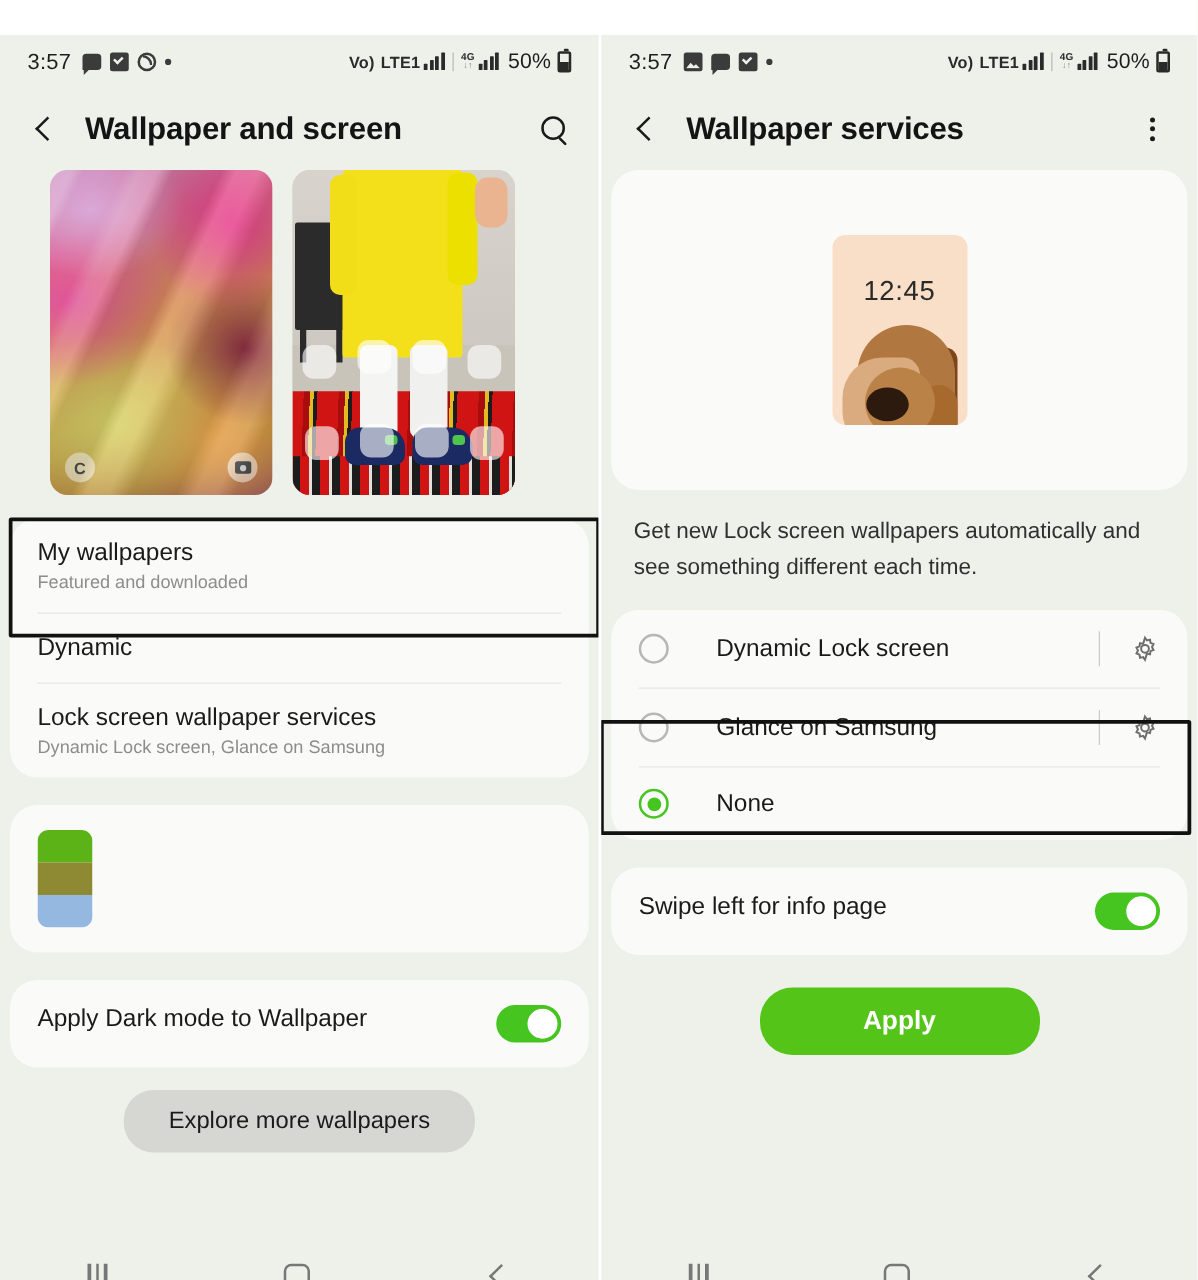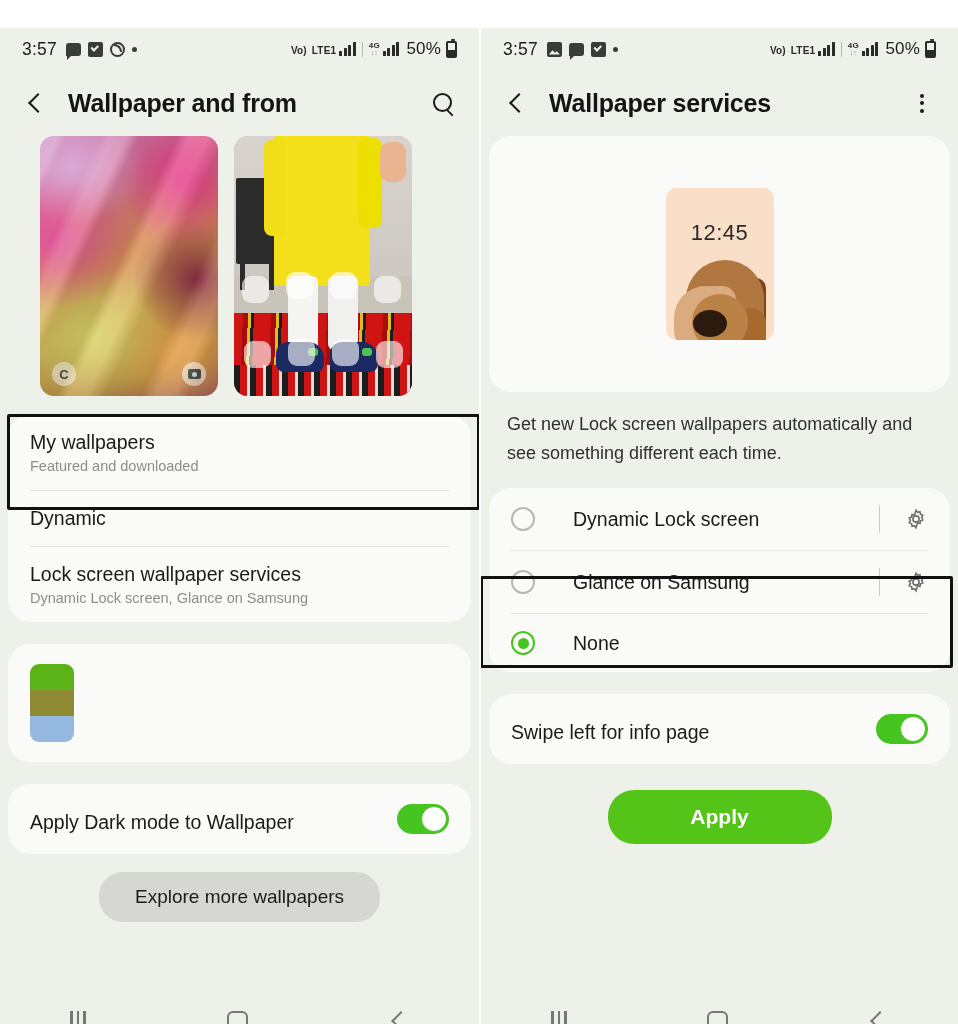--- a/index.html
+++ b/index.html
@@ -52,21 +52,21 @@
   }
   .ico-circ {
     width:15px;height:15px;border:2px solid #3b3b3b;border-radius:50%;position:relative;
   }
   .ico-circ::after{
     content:"";position:absolute;left:2px;top:0px;width:6px;height:6px;
     border-top:2px solid #3b3b3b;border-right:2px solid #3b3b3b;border-radius:0 8px 0 0;
   }
   .ico-dot { width:5px;height:5px;border-radius:50%;background:#3b3b3b; }
 
-  .volte { font-size: 10px; line-height: 7.5px; font-weight: bold; color:#2a2a2a; text-align:center; }
+  .volte { font-size: 13px; line-height: 7.5px; font-weight: bold; color:#2a2a2a; text-align:center; }
   .bars { display:flex; align-items:flex-end; gap:1.5px; height:14px; }
   .bars i { width:3px; background:#2a2a2a; display:block; border-radius:.5px; }
   .bars i:nth-child(1){height:5px;} .bars i:nth-child(2){height:8px;}
   .bars i:nth-child(3){height:11px;} .bars i:nth-child(4){height:14px;}
   .fourg { font-size:8px;font-weight:bold;color:#2a2a2a;line-height:7px;text-align:center;}
   .fourg small{ font-size:7px; display:block; color:#8a8a8a;}
   .sep { width:1px;height:15px;background:#b9b9b9;margin:0 3px; }
   .batt-txt{ font-size:17px; color:#1d1d1d; margin-left:4px;}
   .batt {
     width:11px;height:17px;border:2px solid #2a2a2a;border-radius:2px;position:relative;margin-left:2px;
@@ -160,21 +160,21 @@
     position:absolute; border:3px solid #111; border-radius:2px; pointer-events:none;
   }
 
   
   .palette-row { display:flex; align-items:center; padding: 20px 22px; }
   .palette-text { flex:1; padding-right: 14px; }
   .swatch { width:44px;height:78px;border-radius:9px;overflow:hidden;display:flex;flex-direction:column;}
   .swatch i{ display:block; flex:1; }
 
   
-  .toggle-row { display:flex;align-items:flex-end; padding: 20px 22px; }
+  .toggle-row { display:flex;align-items:flex-start; padding: 20px 22px; }
   .toggle-row .title { flex:1; font-size:19.5px; color:#1a1a1a; }
   .switch { width:52px;height:30px;border-radius:15px;background:#46c521;position:relative;cursor:pointer;flex:0 0 auto;}
   .switch .knob{ position:absolute;right:2px;top:2px;width:26px;height:26px;border-radius:50%;background:#fff;border:1.5px solid #46c521;}
 
   .pill-btn {
     margin: 18px auto 0; display:block;
     background:#d6d6d2; border:none; border-radius:24px;
     padding: 14px 36px; font-size:19px; color:#1b1b1b; cursor:pointer;
     font-family:"Liberation Sans", sans-serif;
   }
@@ -264,21 +264,21 @@
             <i></i>
             <i></i>
           </span>
         <span class="batt-txt">50%</span>
         <span class="batt"></span>
       </span>
     </div>
 
     <div class="appbar">
       <span class="chev-back"></span>
-      <span class="appbar-title">Wallpaper and from</span>
+      <span class="appbar-title">Wallpaper and screen</span>
       <span class="appbar-actions">
         <span class="search-ico"></span>
       </span>
     </div>
 
     <div class="previews">
       <div class="thumb silk">
         <div class="lock-icons">
           <span class="lock-pill">
             <span class="g">C</span>

